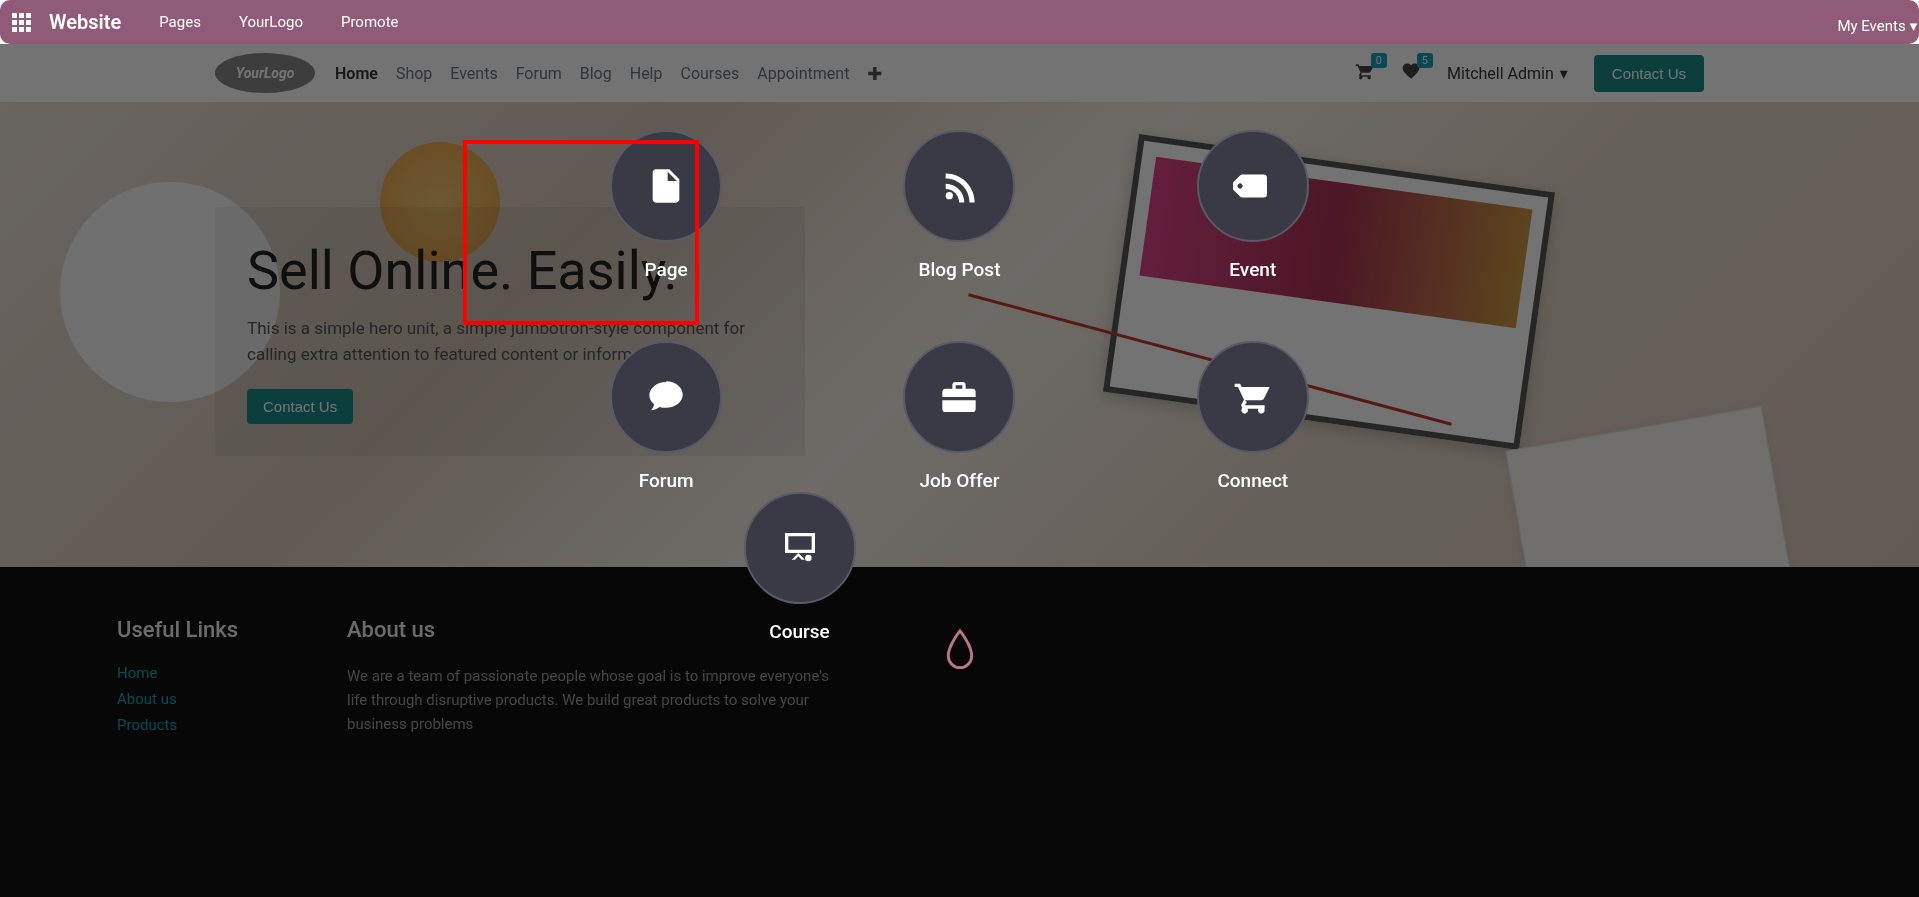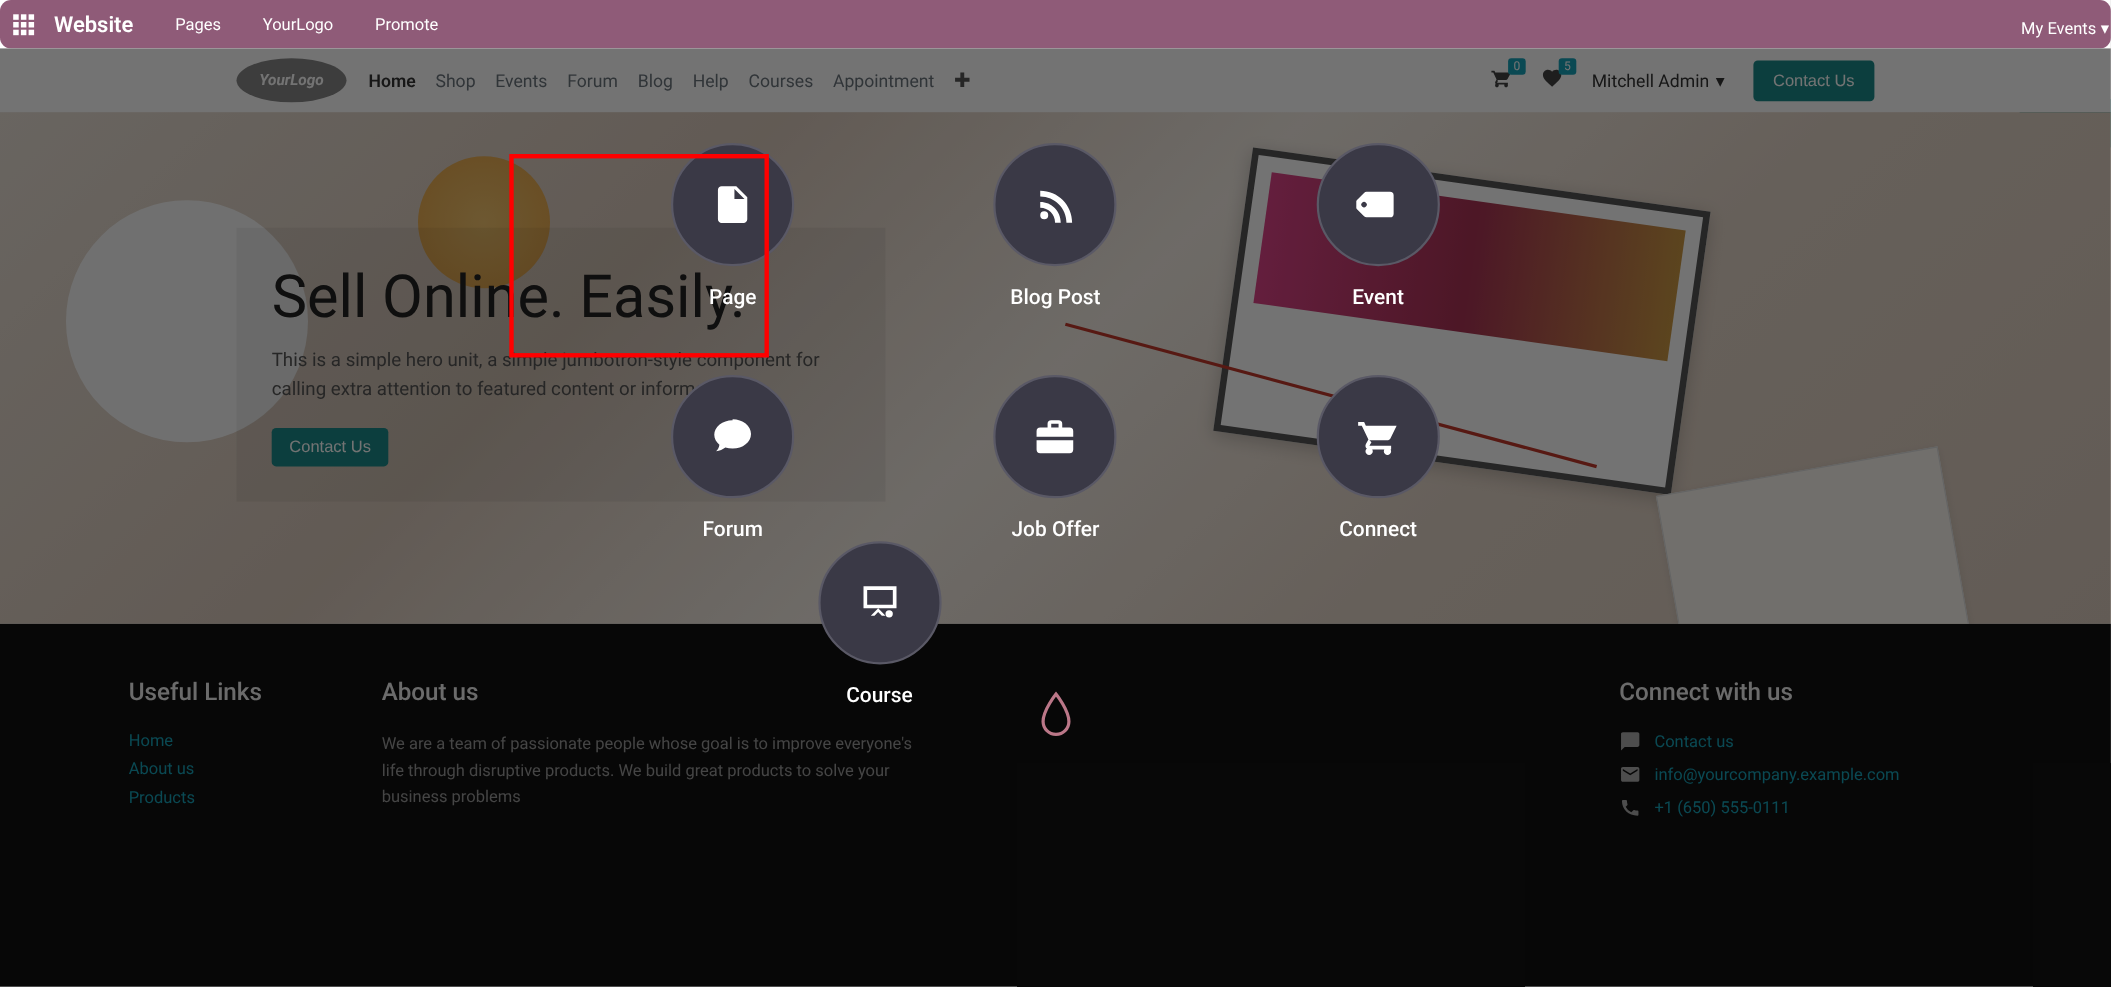--- a/index.html
+++ b/index.html
@@ -173,41 +173,20 @@
     <div class="footer-col links">
       <h3>Useful Links</h3>
       <a href="#">Home</a>
       <a href="#">About us</a>
       <a href="#">Products</a>
     </div>
     <div class="footer-col about">
       <h3>About us</h3>
       <p class="text">We are a team of passionate people whose goal is to improve everyone's life through disruptive products. We build great products to solve your business problems</p>
     </div>
-    <div class="footer-col connect">
-      <h3>Connect with us</h3>
-      <div class="connect-row">
-          <svg class="svg-icon" viewBox="0 0 24 24" fill="#999">
-            <path d="M20 2H4c-1.1 0-2 .9-2 2v18l4-4h14c1.1 0 2-.9 2-2V4c0-1.1-.9-2-2-2z"></path>
-          </svg>
-          <a href="#">Contact us</a>
-        </div>
-      <div class="connect-row">
-          <svg class="svg-icon" viewBox="0 0 24 24" fill="#999">
-            <path d="M20 4H4c-1.1 0-2 .9-2 2v12c0 1.1.9 2 2 2h16c1.1 0 2-.9 2-2V6c0-1.1-.9-2-2-2zm0 4l-8 5-8-5V6l8 5 8-5v2z"></path>
-          </svg>
-          <a href="#">info@yourcompany.example.com</a>
-        </div>
-      <div class="connect-row">
-          <svg class="svg-icon" viewBox="0 0 24 24" fill="#999">
-            <path d="M6.62 10.79a15.05 15.05 0 0 0 6.59 6.59l2.2-2.2a1 1 0 0 1 1.02-.24c1.12.37 2.33.57 3.57.57a1 1 0 0 1 1 1V20a1 1 0 0 1-1 1C10.07 21 3 13.93 3 5a1 1 0 0 1 1-1h3.49a1 1 0 0 1 1 1c0 1.24.2 2.45.57 3.57a1 1 0 0 1-.24 1.02l-2.2 2.2z"></path>
-          </svg>
-          <a href="#">+1 (650) 555-0111</a>
-        </div>
-    </div>
   </div>
 </div>
 
 <div class="dark-overlay"></div>
 
 <div class="modal-grid">
   <div class="modal-item">
     <div class="modal-circle">
         <svg viewBox="0 0 24 24">
           <path d="M14 2H6c-1.1 0-2 .9-2 2v16c0 1.1.9 2 2 2h12c1.1 0 2-.9 2-2V8l-6-6zm-1 6V3.5L18.5 9H13z"></path>

